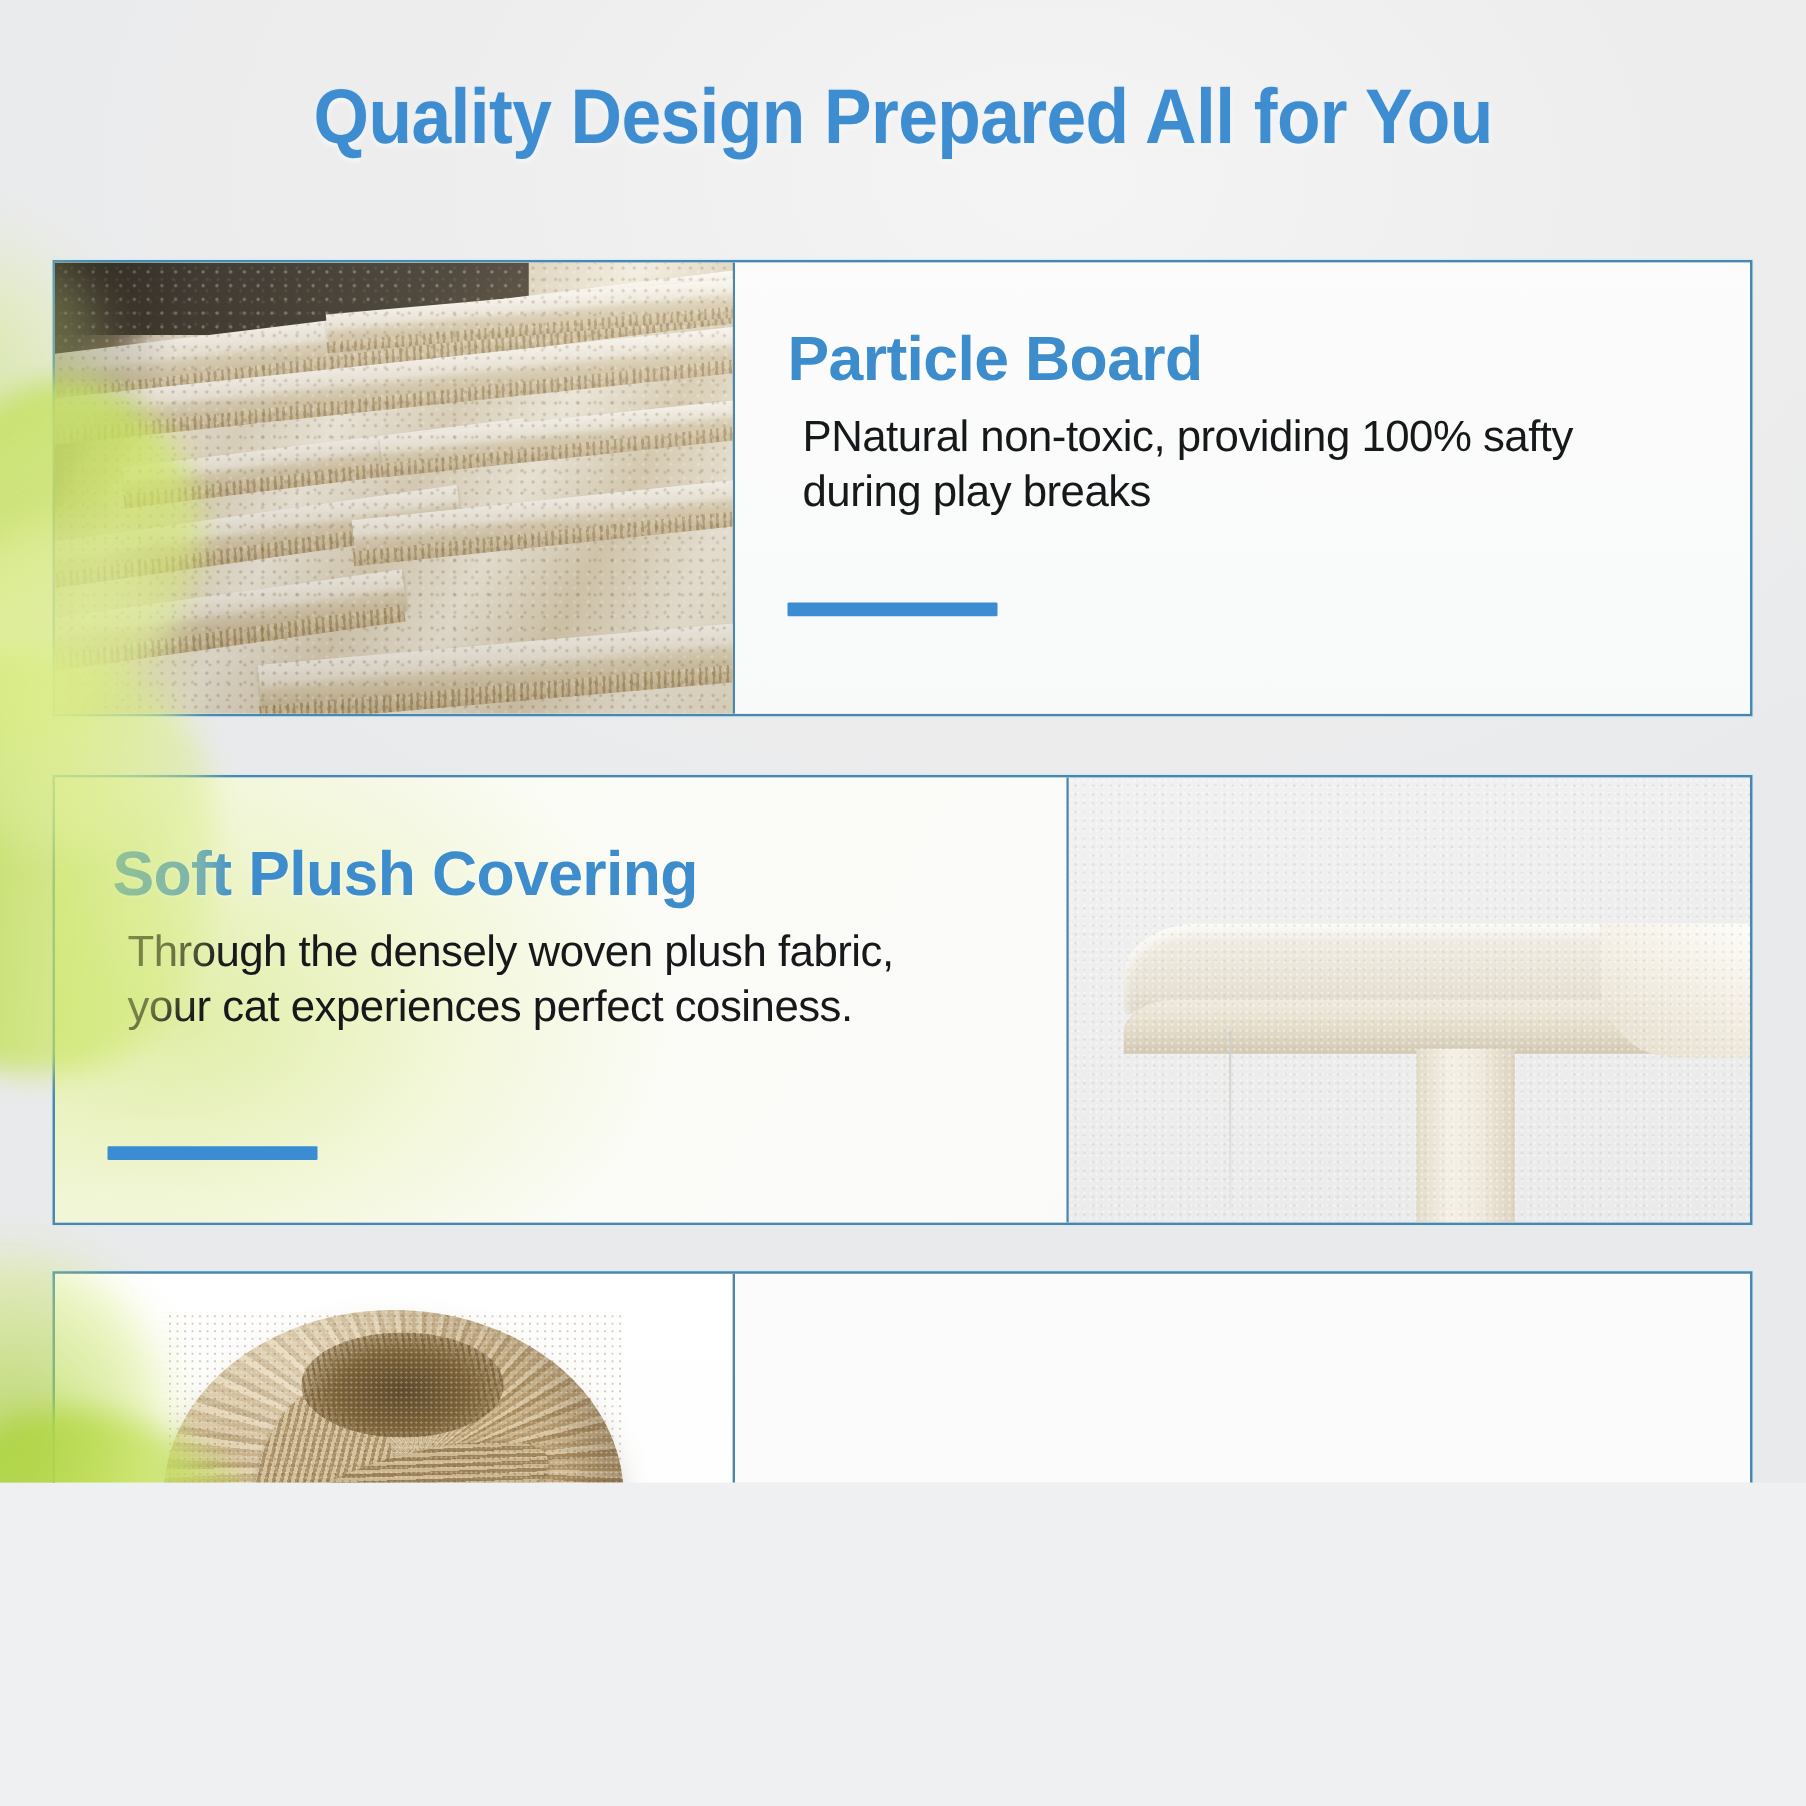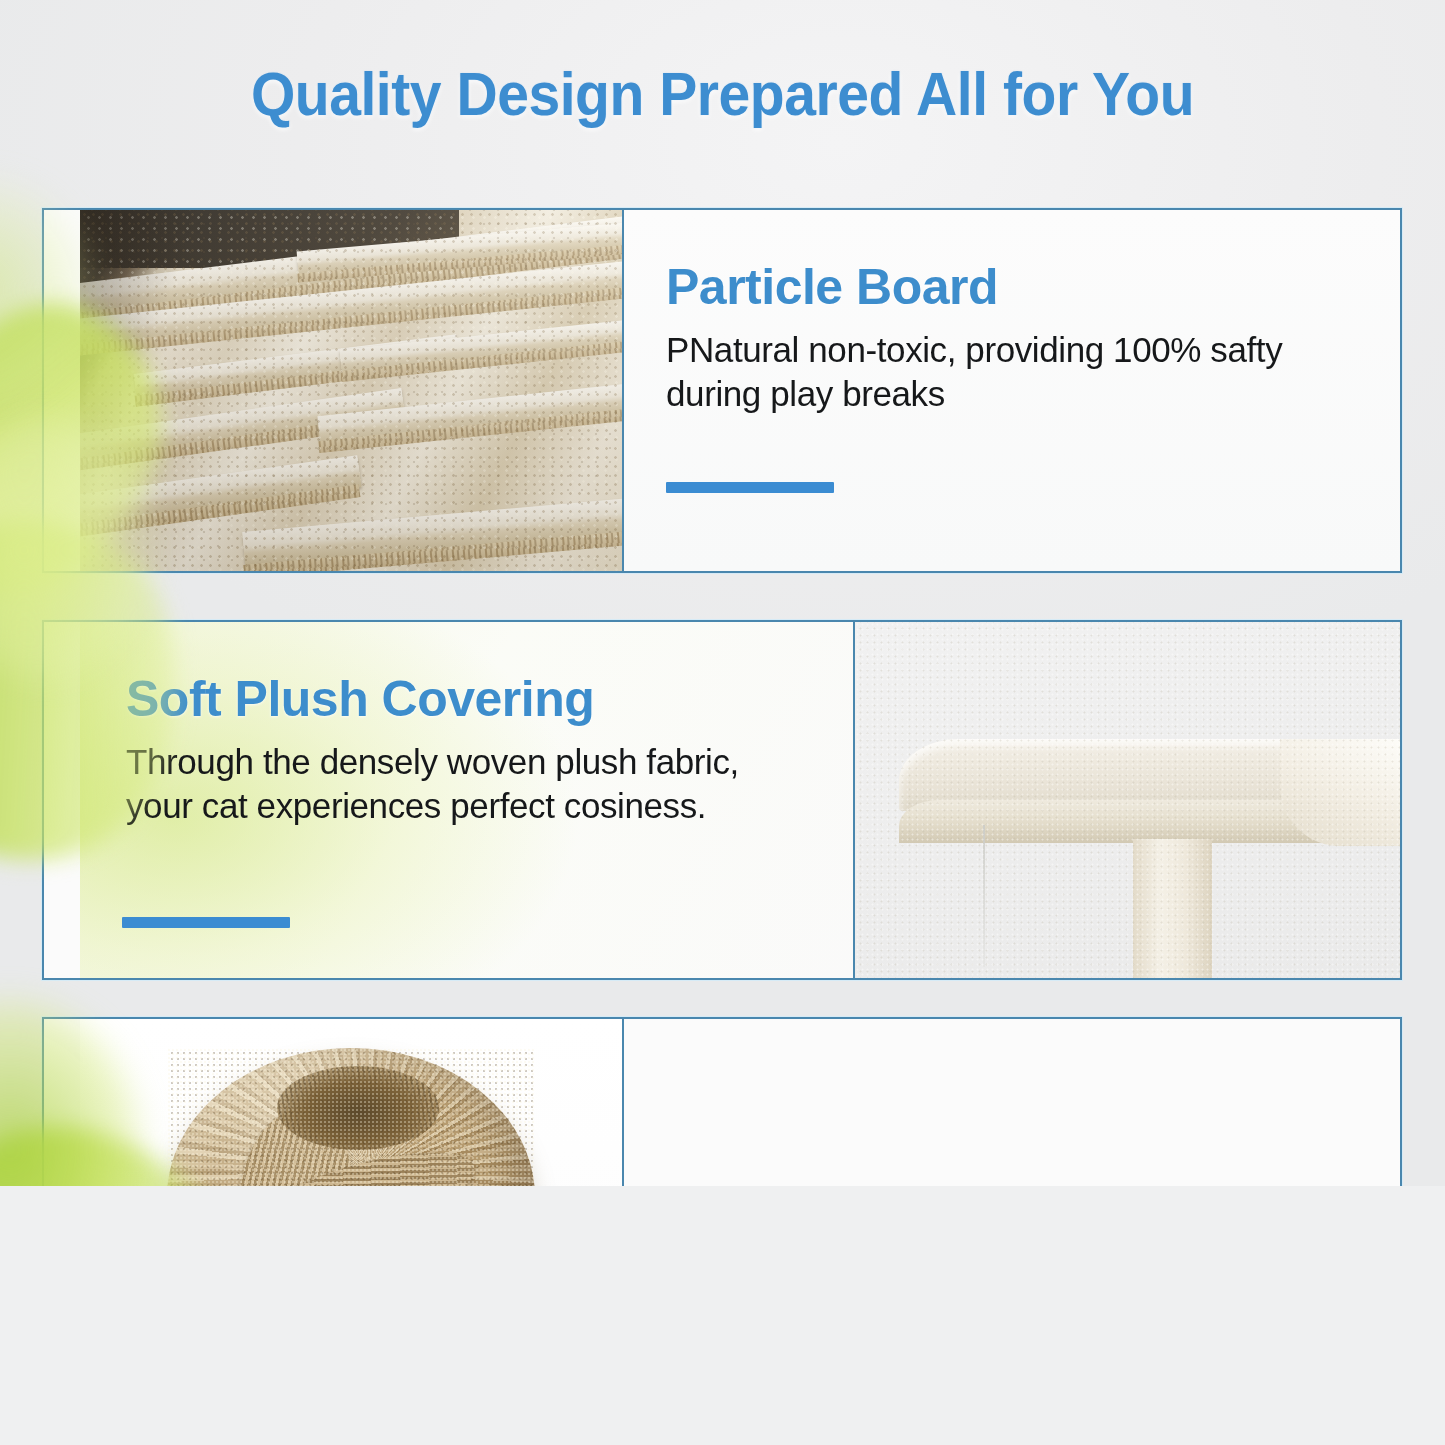--- a/index.html
+++ b/index.html
@@ -43,21 +43,20 @@
 
   
   .card {
     position: absolute;
     box-sizing: border-box;
     border: 2px solid #4a87ae;
     background: #fbfbfb;
     display: flex;
     overflow: hidden;
     box-shadow: 0 0 0 1px rgba(210,235,248,0.85);
-    padding-left: 36px;
   }
   .card .photo {
     position: relative;
     flex: 0 0 auto;
     overflow: hidden;
   }
   .card .divider {
     flex: 0 0 2px;
     background: #4a87ae;
   }
@@ -81,21 +80,21 @@
     margin: 0 0 16px 0;
     text-shadow: 0 1px 3px rgba(255,255,255,0.8);
     white-space: nowrap;
   }
   .body-copy {
     font-size: 35px;
     line-height: 1.26;
     color: #16181a;
     letter-spacing: -0.4px;
     font-weight: 300;
-    margin: 0;
+    margin: 12px;
   }
   .accent {
     position: absolute;
     height: 11px;
     width: 168px;
     background: #3b8cd2;
     border-radius: 1px;
   }
 
   

